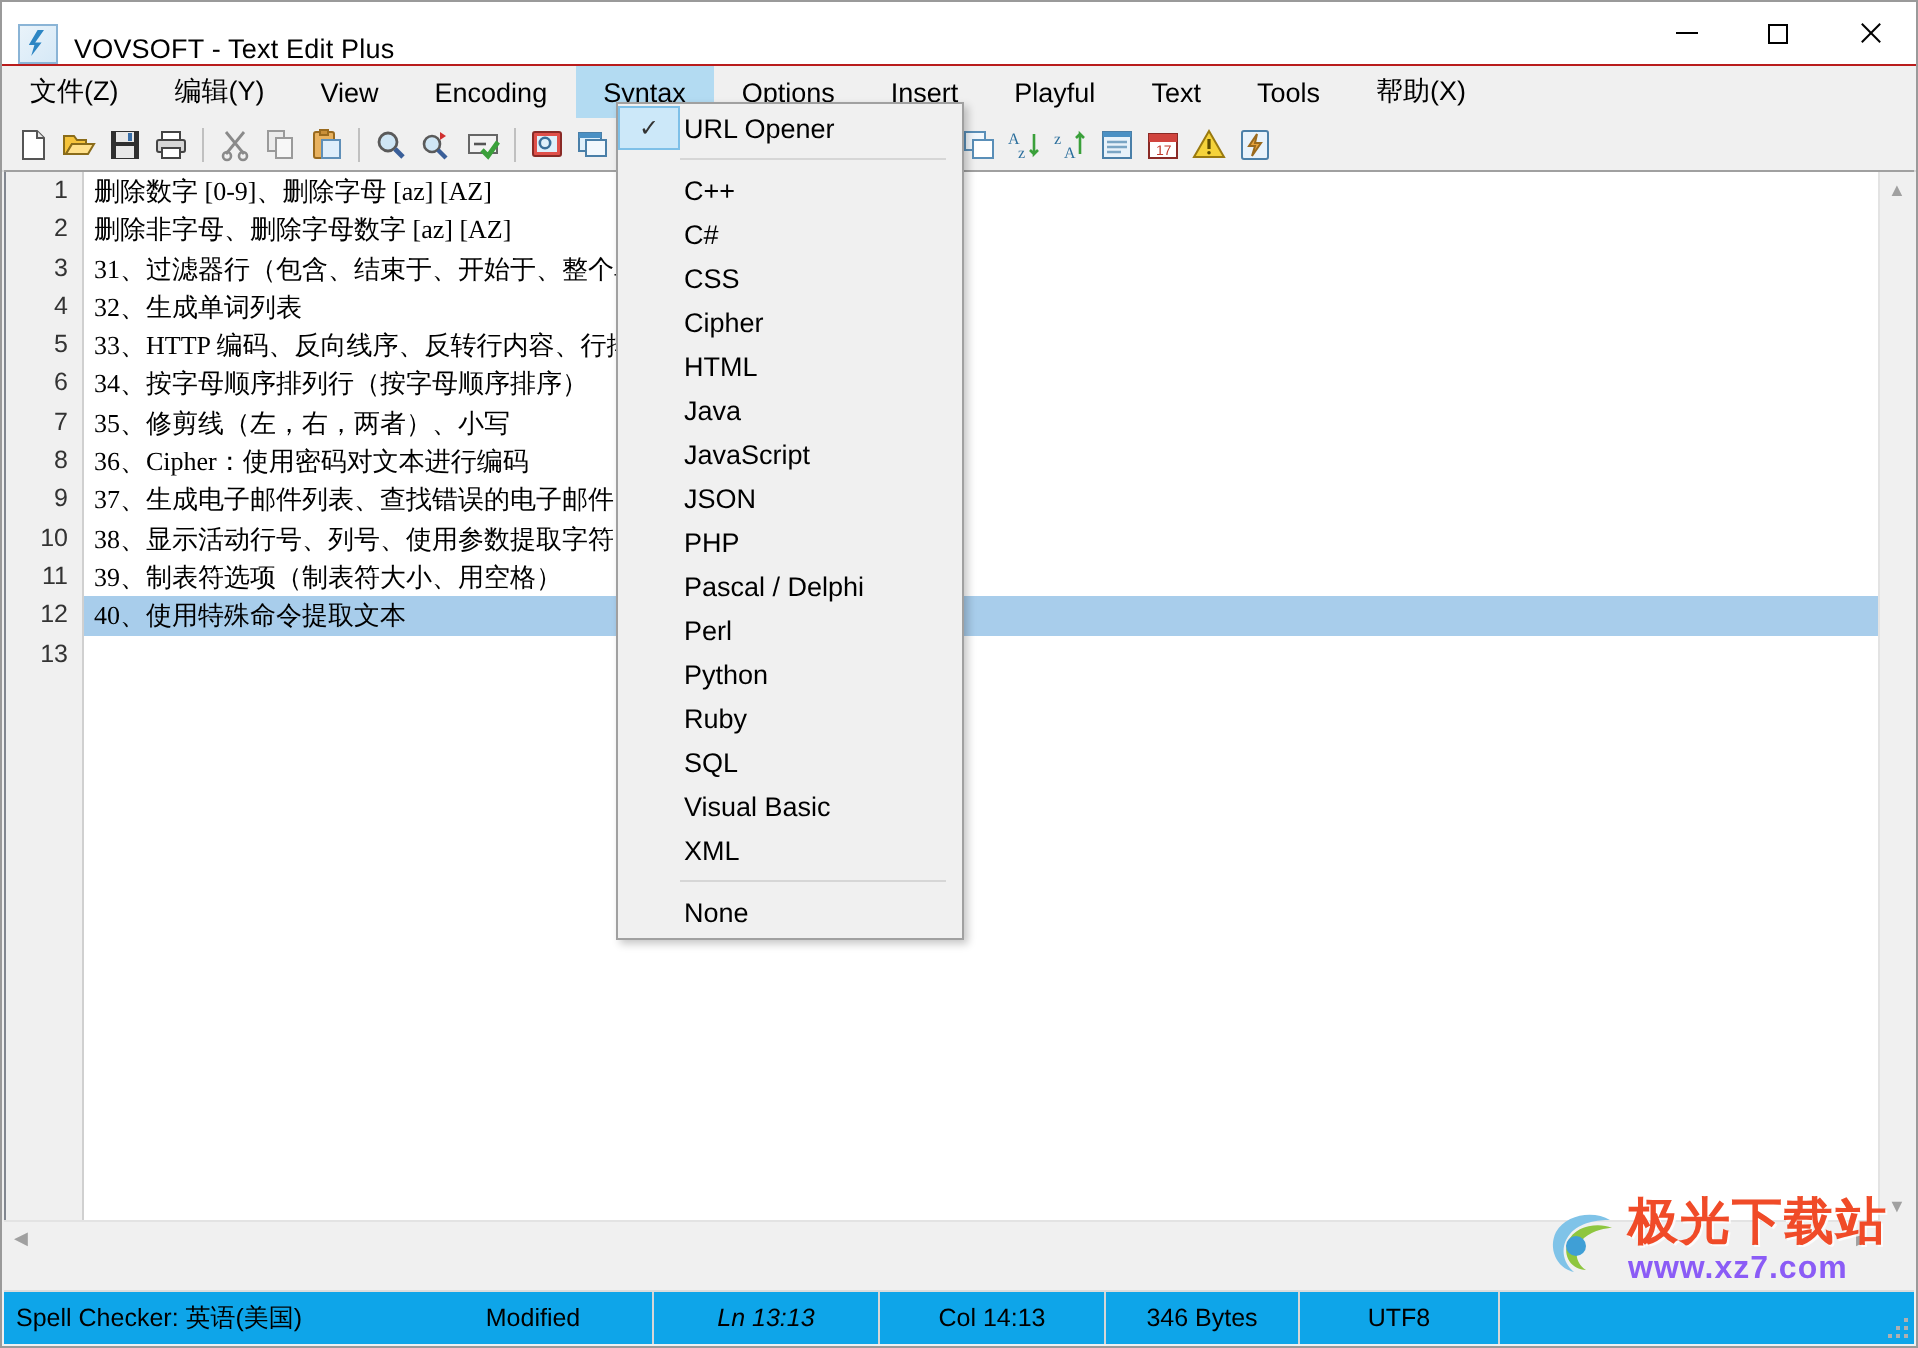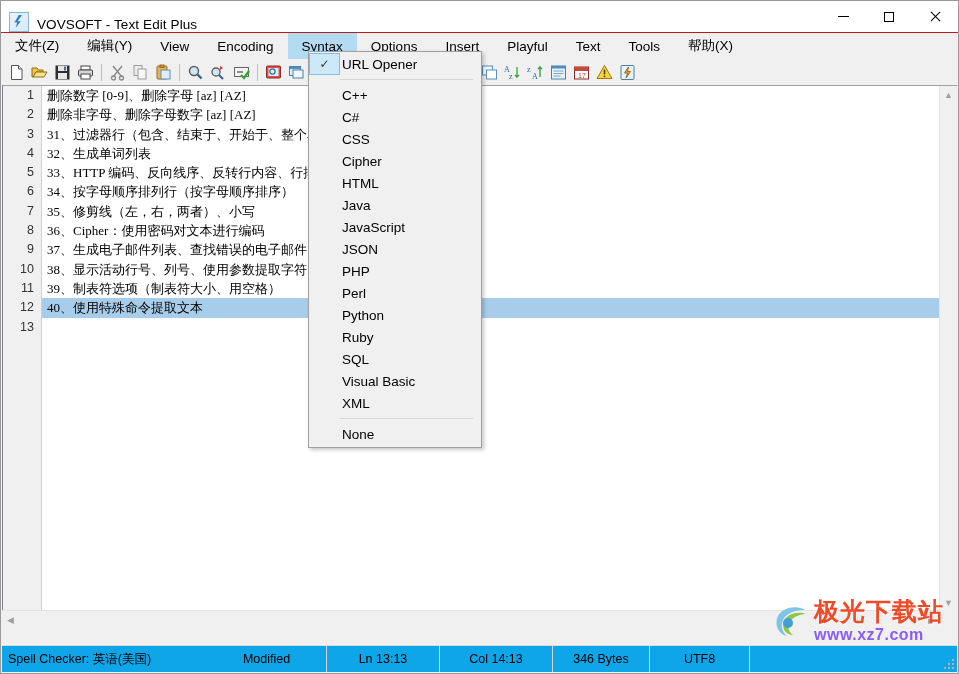--- a/index.html
+++ b/index.html
@@ -390,21 +390,21 @@
           <rect x="1" y="9" width="2" height="2"></rect>
         <rect x="5" y="5" width="2" height="2"></rect>
           <rect x="9" y="1" width="2" height="2"></rect>
       </g>
     </svg>
   </div>
 
   <div class="statusbar" id="statusbar">
       <div class="st-cell first" style="width: 205px;">Spell Checker: 英语(美国)</div>
       <div class="st-cell" style="width: 120px;">Modified</div>
-      <div class="st-cell" style="width: 113px;">Ln 13:13</div>
+      <div class="st-cell" style="width: 113px; font-style: italic;">Ln 13:13</div>
       <div class="st-cell" style="width: 113px;">Col 14:13</div>
       <div class="st-cell" style="width: 97px;">346 Bytes</div>
       <div class="st-cell" style="width: 100px;">UTF8</div>
     </div>
 
   <div class="dropdown" id="dropdown">
       <div class="dd-item checked">
         <div class="dd-check" style="font-size: 12px; color: rgb(51, 51, 51);">✓</div>
         <div class="dd-label">URL Opener</div>
       </div>
@@ -440,20 +440,24 @@
       <div class="dd-item">
         <div class="dd-check"></div>
         <div class="dd-label">JSON</div>
       </div>
       <div class="dd-item">
         <div class="dd-check"></div>
         <div class="dd-label">PHP</div>
       </div>
       <div class="dd-item">
         <div class="dd-check"></div>
+        <div class="dd-label">Pascal / Delphi</div>
+      </div>
+      <div class="dd-item">
+        <div class="dd-check"></div>
         <div class="dd-label">Perl</div>
       </div>
       <div class="dd-item">
         <div class="dd-check"></div>
         <div class="dd-label">Python</div>
       </div>
       <div class="dd-item">
         <div class="dd-check"></div>
         <div class="dd-label">Ruby</div>
       </div>

